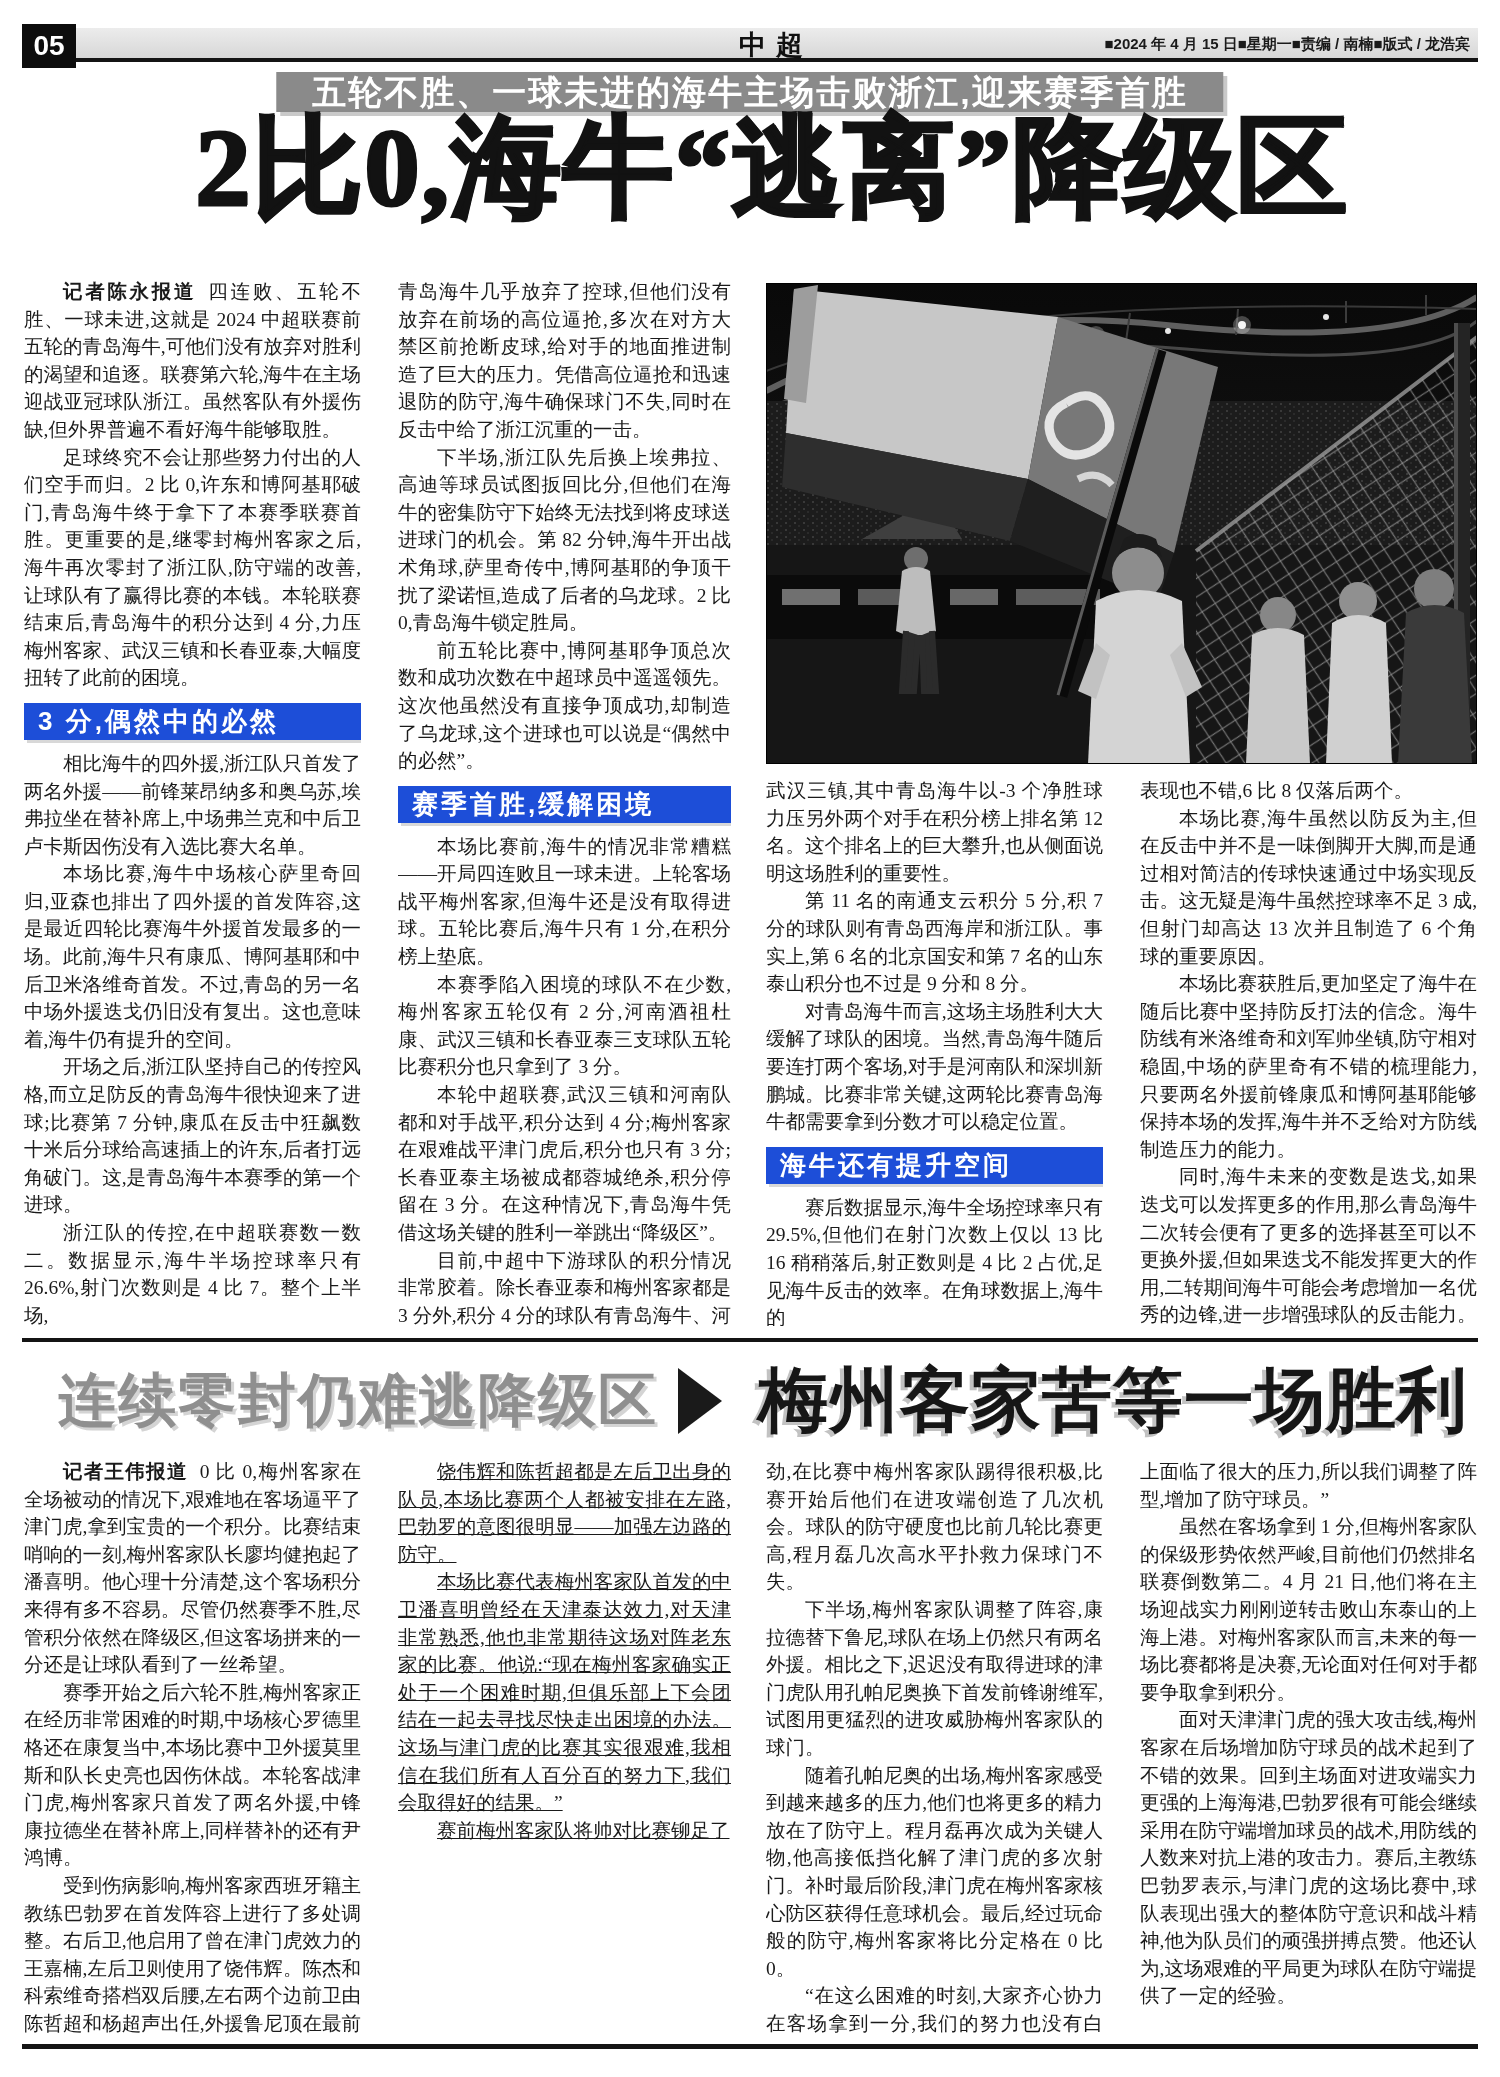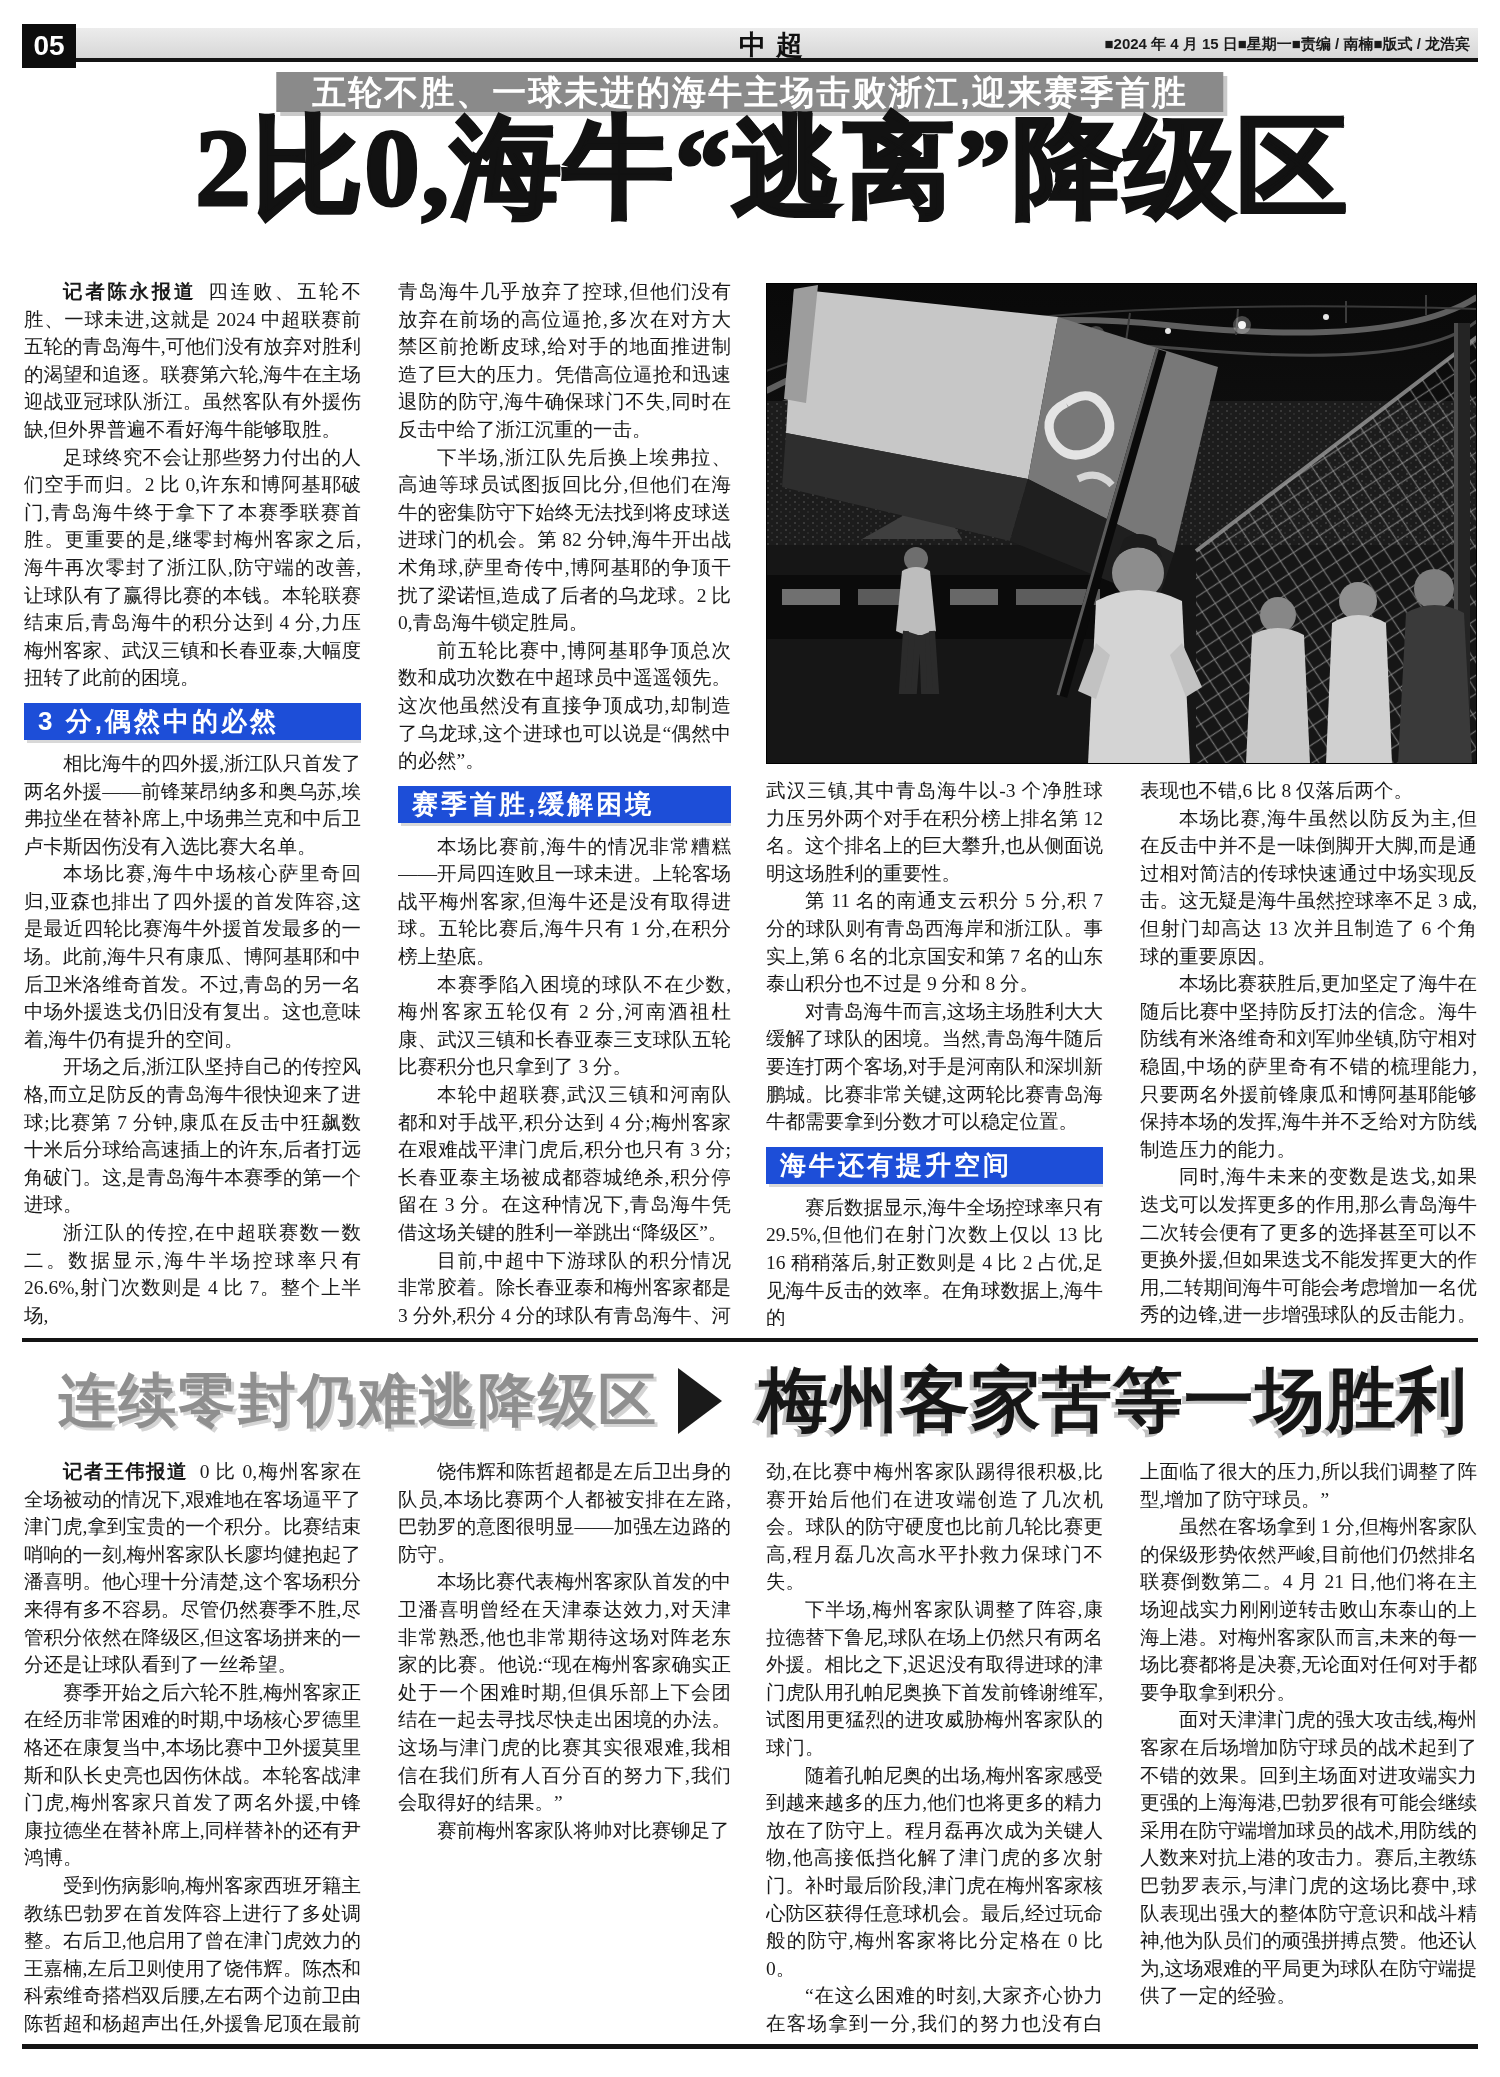--- a/index.html
+++ b/index.html
@@ -22,21 +22,21 @@
   .headline{position:absolute;left:0;right:0;top:100px;margin:0;text-align:center;
             font-family:"Liberation Serif","DejaVu Serif",serif;font-weight:900;font-size:110px;line-height:1.25;
             color:#121212;letter-spacing:2px;-webkit-text-stroke:3px #121212;text-shadow:2px 0 0 #121212;padding-left:44px;}
   
   .col{position:absolute;font-size:19.5px;line-height:27.6px;color:#1a1a1a;text-align:justify;overflow:hidden;}
   #t-col1{left:24px;top:278px;width:337px;height:1048px;}
   #t-col2{left:398px;top:278px;width:333px;height:1048px;}
   #t-col3{left:766px;top:777px;width:337px;height:549px;}
   #t-col4{left:1140px;top:777px;width:337px;height:549px;}
   #b-col1{left:24px;top:1458px;width:337px;height:582px;}
-  #b-col2{left:398px;top:1458px;width:333px;height:582px;}
+  #b-col2{left:398px;top:1458px;width:333px;height:582px;text-decoration:underline;}
   #b-col3{left:766px;top:1458px;width:337px;height:582px;}
   #b-col4{left:1140px;top:1458px;width:337px;height:582px;}
   .p{margin:0;text-indent:2em;}
   .cont{text-indent:0;}
   .byline{font-family:"Liberation Sans","DejaVu Sans",sans-serif;font-weight:700;padding-right:12px;}
   .subhead{background:#1d4ed8;color:#ffffff;font:700 26px/37px "Liberation Sans","DejaVu Sans",sans-serif;
            letter-spacing:3px;padding:0 0 0 14px;margin:11px 0 10px 0;text-indent:0;box-shadow:3px 3px 0 #d8d8d8;}
   
   .photo{position:absolute;left:766px;top:283px;width:711px;height:481px;margin:0;background:#101010;}
   .photo svg{display:block;width:100%;height:100%;}

